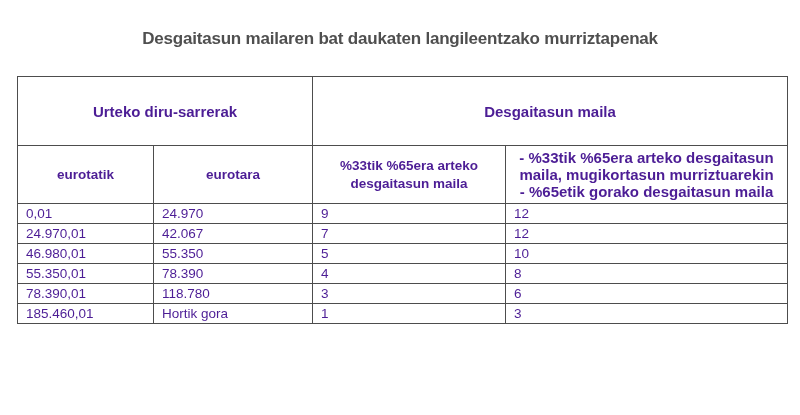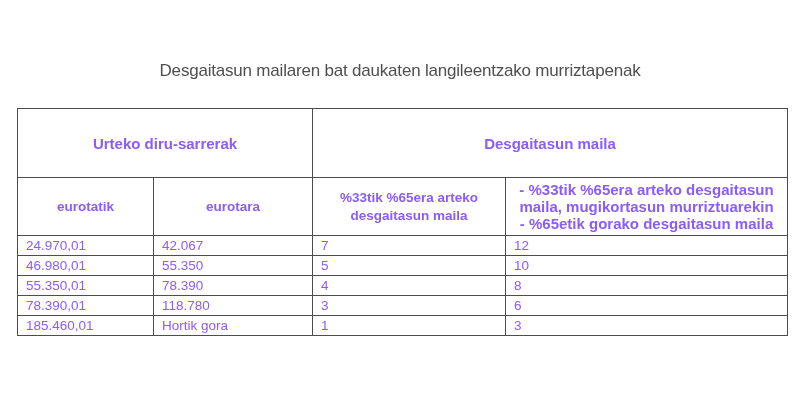--- a/index.html
+++ b/index.html
@@ -12,37 +12,36 @@
     font-family: "Liberation Sans", sans-serif;
   }
   .page {
     width: 800px;
     height: 415px;
     overflow: hidden;
   }
   .doc-title {
     padding-top: 25px;
     text-align: center;
-    font-weight: normal;
+    font-weight: bold;
     font-size: 17px;
     line-height: 27px;
     color: #4f4f4f;
     letter-spacing: -0.2px;
-    margin-top: 32px;
   }
   table.reductions {
     border-collapse: collapse;
     table-layout: fixed;
     width: 770px;
     margin: 24px 0 0 17px;
   }
   table.reductions th,
   table.reductions td {
     border: 1px solid #4d4d4d;
-    color: #8b5cf6;
+    color: #4c1d95;
     overflow: hidden;
   }
   tr.group-header-row th {
     height: 69px;
     font-size: 15px;
     font-weight: bold;
     text-align: center;
     vertical-align: middle;
   }
   tr.column-header-row th {
@@ -94,20 +93,26 @@
         <th>eurotatik</th>
         <th>eurotara</th>
         <th>%33tik %65era arteko desgaitasun maila</th>
         <th class="multiline">- %33tik %65era arteko desgaitasun
 maila, mugikortasun murriztuarekin
 - %65etik gorako desgaitasun maila</th>
       </tr>
     </thead>
     <tbody>
       <tr>
+        <td>0,01</td>
+        <td>24.970</td>
+        <td>9</td>
+        <td>12</td>
+      </tr>
+      <tr>
         <td>24.970,01</td>
         <td>42.067</td>
         <td>7</td>
         <td>12</td>
       </tr>
       <tr>
         <td>46.980,01</td>
         <td>55.350</td>
         <td>5</td>
         <td>10</td>

